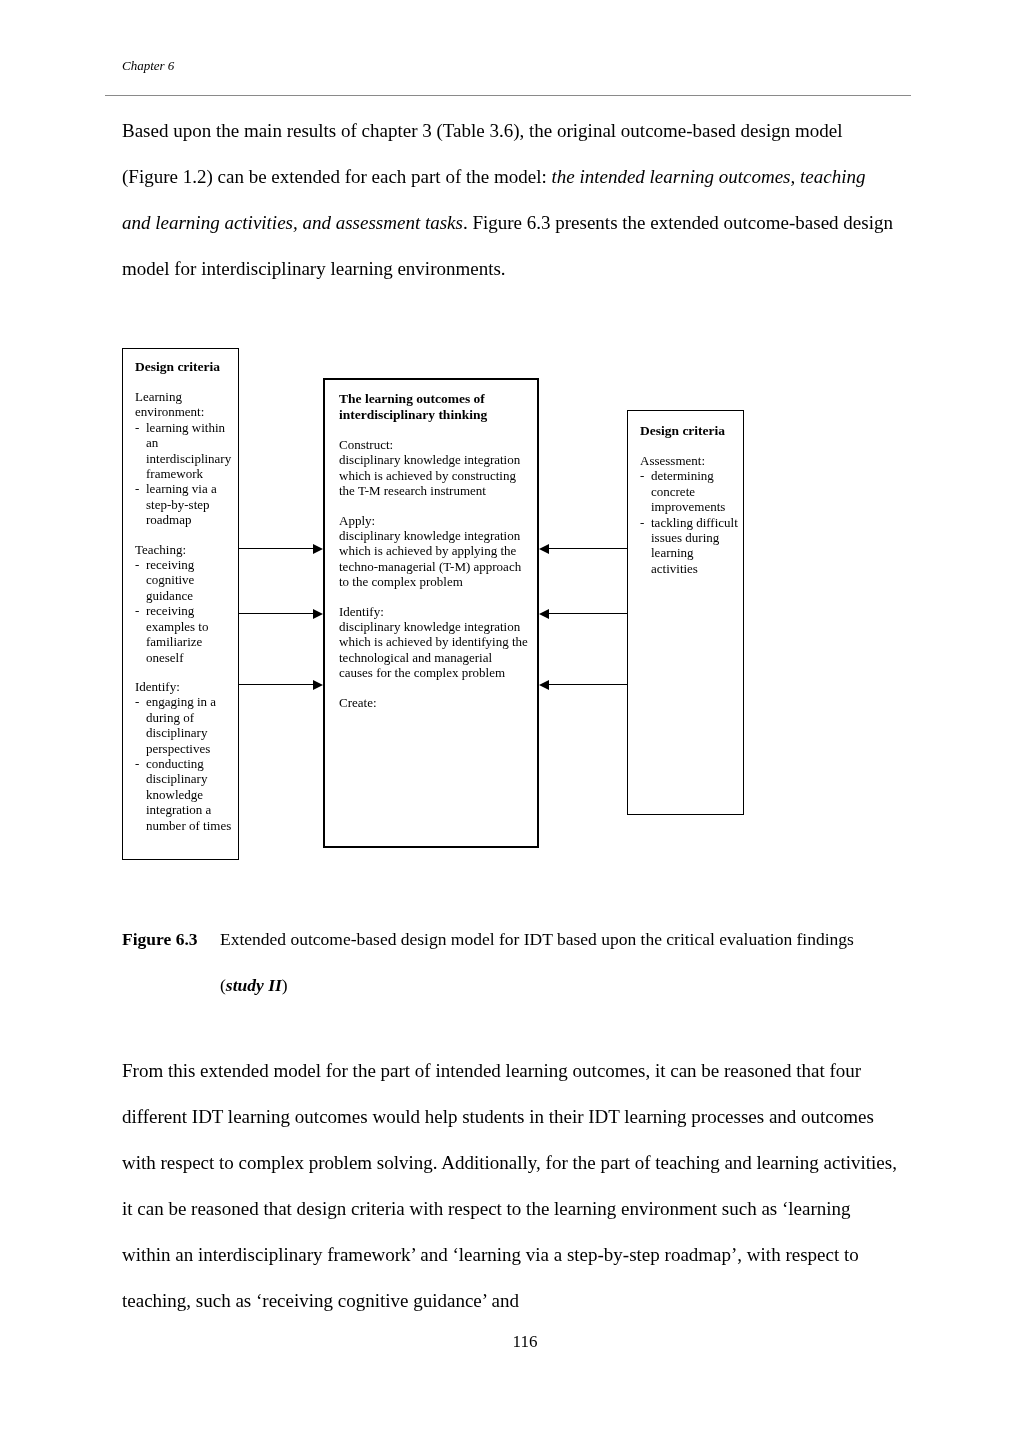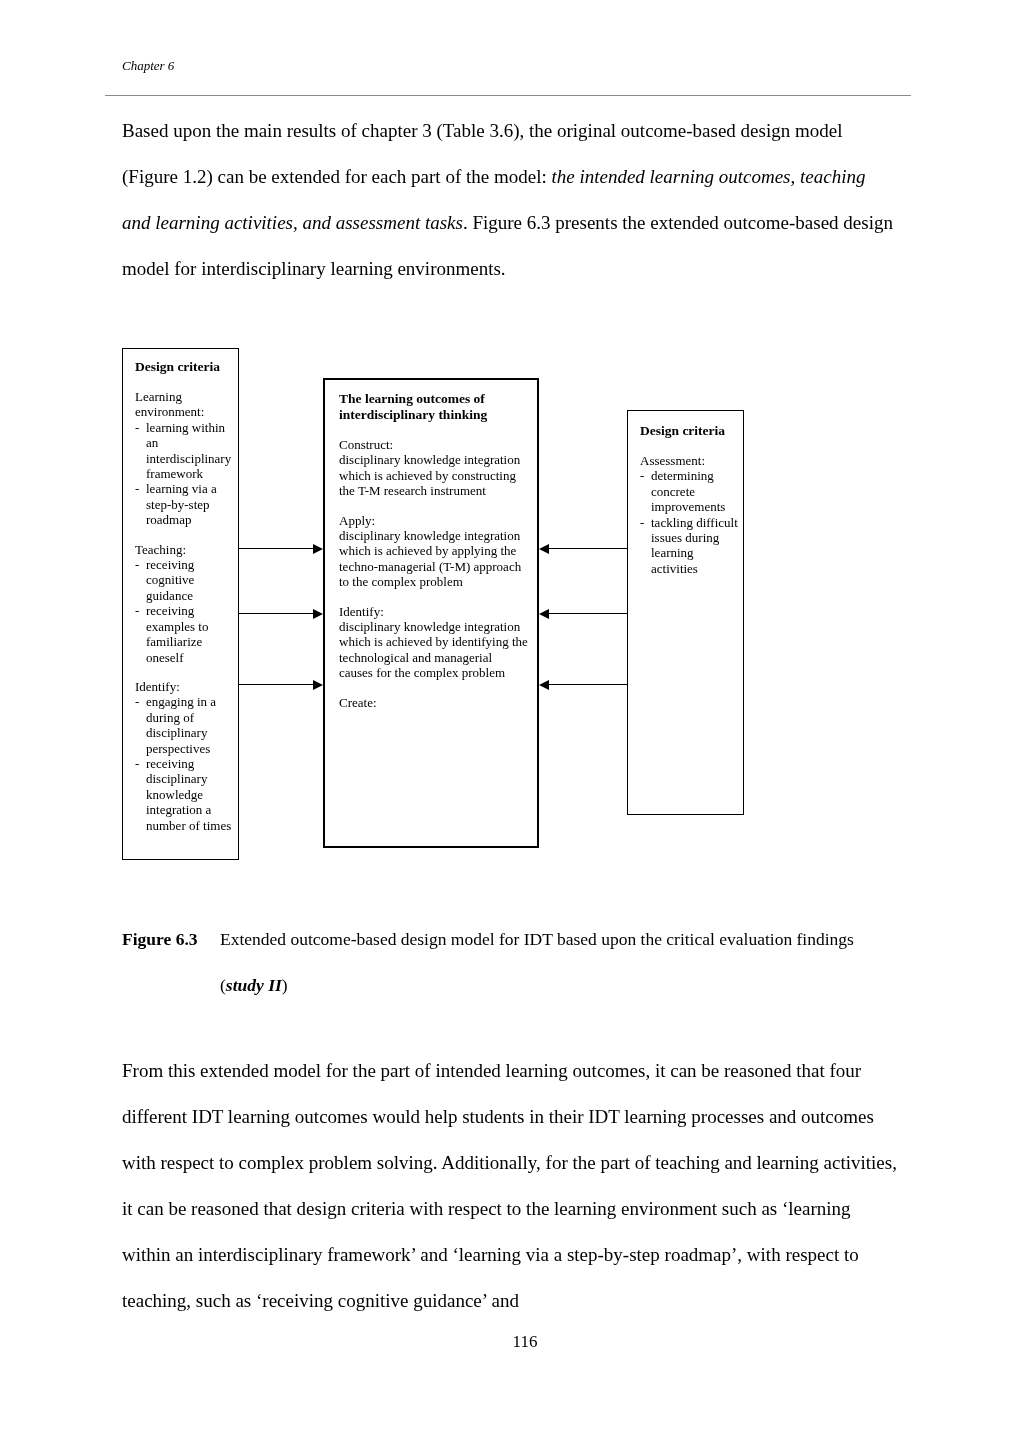--- a/index.html
+++ b/index.html
@@ -133,21 +133,21 @@
           </div>
         </div>
         <div class="sec">
           <div class="sec-label">Identify:</div>
           <div class="bullet">
             <span class="dash">-</span>
             <span class="btext">engaging in a during of disciplinary perspectives</span>
           </div>
           <div class="bullet">
             <span class="dash">-</span>
-            <span class="btext">receiving disciplinary knowledge integration a number of times</span>
+            <span class="btext">conducting disciplinary knowledge integration a number of times</span>
           </div>
         </div>
       </div>
 
       <div class="dbox dbox-mid">
         <div class="box-title">The learning outcomes of interdisciplinary thinking</div>
         <div class="sec">
           <div class="sec-label">Construct:</div>
           <div class="sec-text">disciplinary knowledge integration which is achieved by constructing the T-M research instrument</div>
         </div>

